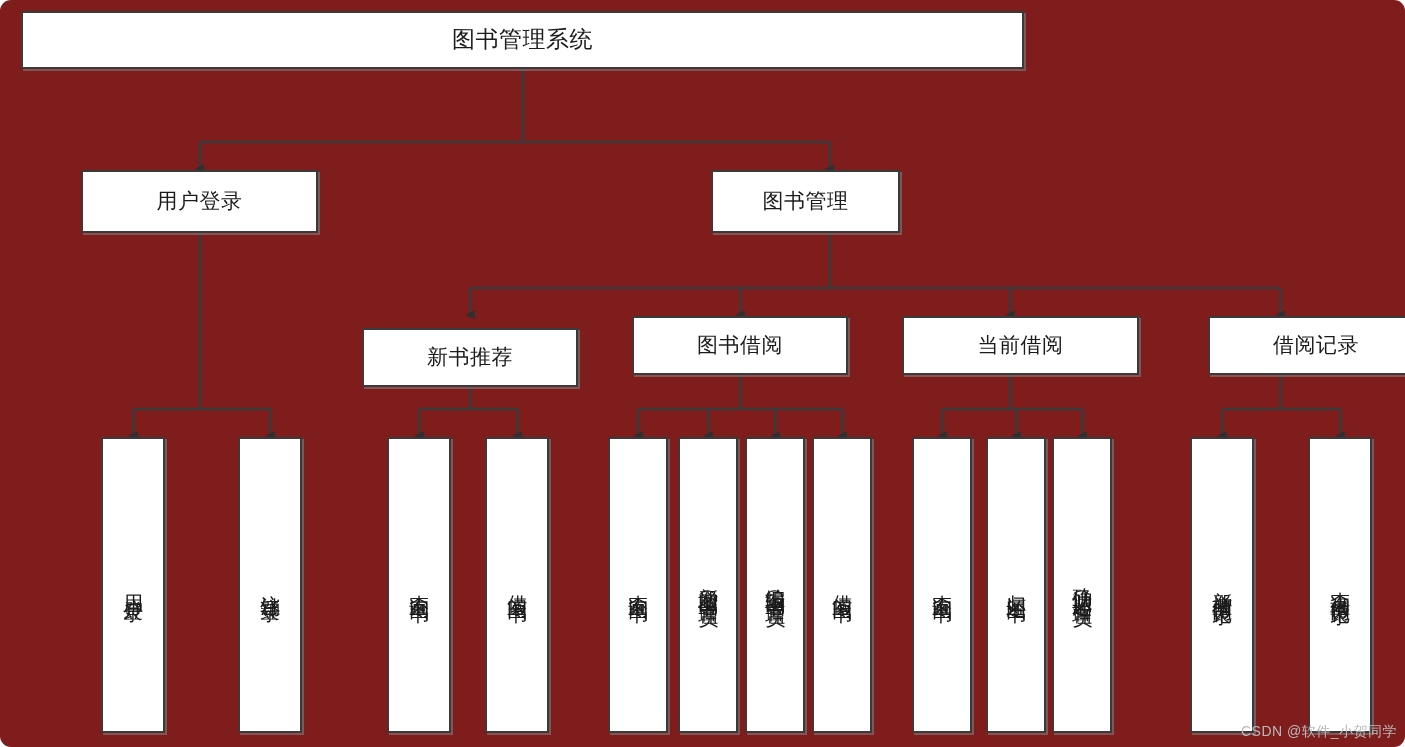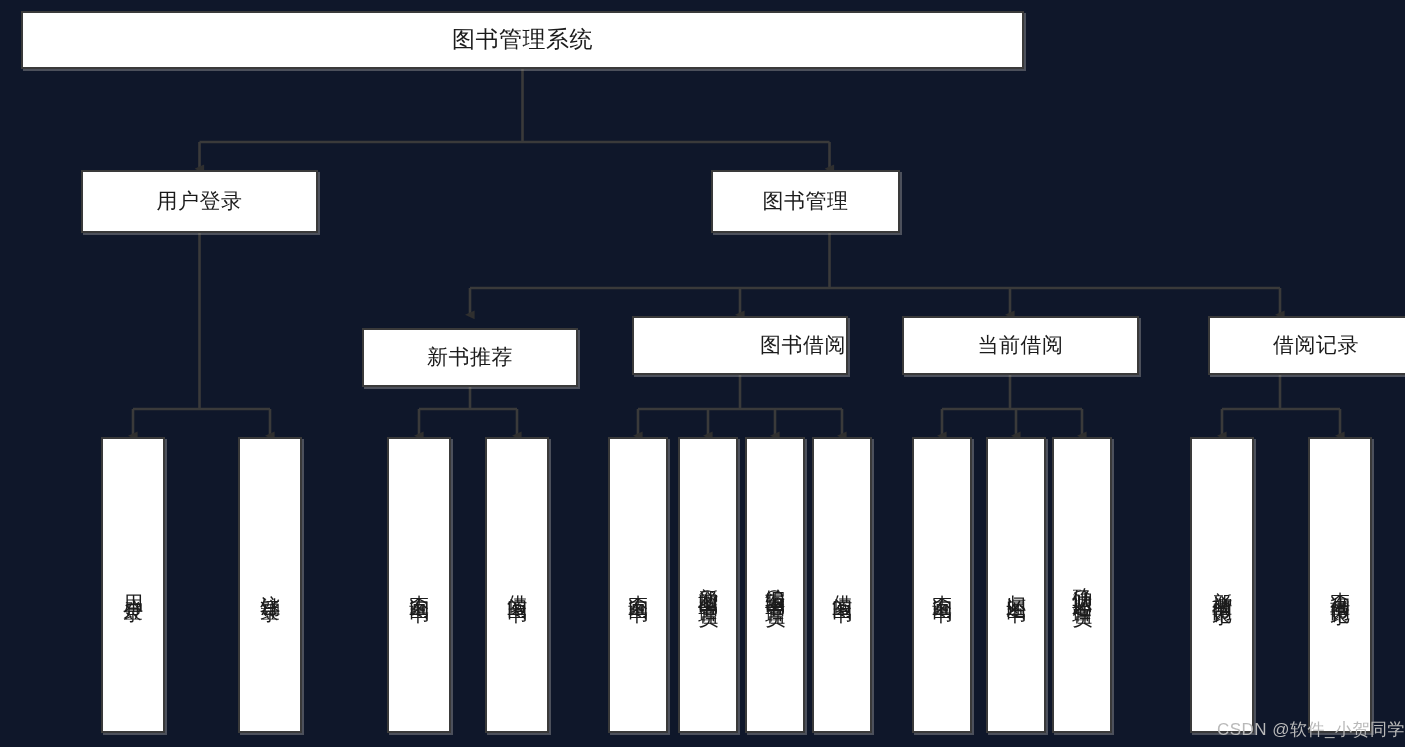--- a/index.html
+++ b/index.html
@@ -10,21 +10,22 @@
   body {
     width: 1405px;
     height: 747px;
     font-family: "Liberation Sans", "DejaVu Sans", sans-serif;
     overflow: hidden;
   }
   #diagram-root {
     position: relative;
     width: 1405px;
     height: 747px;
-    background: #0f172a;
+    background: #7f1d1d;
+    border-radius: 11px;
   }
   svg.diagram-canvas {
     position: absolute;
     left: 0;
     top: 0;
     width: 1405px;
     height: 747px;
   }
   .node-box {
     position: absolute;
@@ -48,23 +49,23 @@
   .node-box.vertical .node-label {
     writing-mode: vertical-rl;
     text-orientation: upright;
     letter-spacing: 3px;
     font-size: 20px;
     white-space: nowrap;
   }
   .node-box.root .node-label { font-size: 23px; }
   .watermark {
     position: absolute;
-    right: 0;
+    right: 8px;
     bottom: 6px;
-    font-size: 17px;
+    font-size: 14px;
     color: #b9b9b9;
     letter-spacing: 0.5px;
     white-space: nowrap;
     pointer-events: none;
     text-align: center;
   }
 </style>
 </head>
 <body>
 
@@ -118,21 +119,21 @@
       </div>
       <div class="node-box" style="left: 81px; top: 170px; width: 237px; height: 63px;">
         <span class="node-label">用户登录</span>
       </div>
       <div class="node-box" style="left: 711px; top: 170px; width: 189px; height: 63px;">
         <span class="node-label">图书管理</span>
       </div>
       <div class="node-box" style="left: 362px; top: 328px; width: 216px; height: 59px;">
         <span class="node-label">新书推荐</span>
       </div>
-      <div class="node-box" style="left: 632px; top: 316px; width: 216px; height: 59px; justify-content: flex-end;">
+      <div class="node-box" style="left: 632px; top: 316px; width: 216px; height: 59px;">
         <span class="node-label">图书借阅</span>
       </div>
       <div class="node-box" style="left: 902px; top: 316px; width: 237px; height: 59px;">
         <span class="node-label">当前借阅</span>
       </div>
       <div class="node-box" style="left: 1208px; top: 316px; width: 216px; height: 59px;">
         <span class="node-label">借阅记录</span>
       </div>
       <div class="node-box vertical" style="left: 101px; top: 437px; width: 64px; height: 296px;">
         <span class="node-label">用户登录</span>

